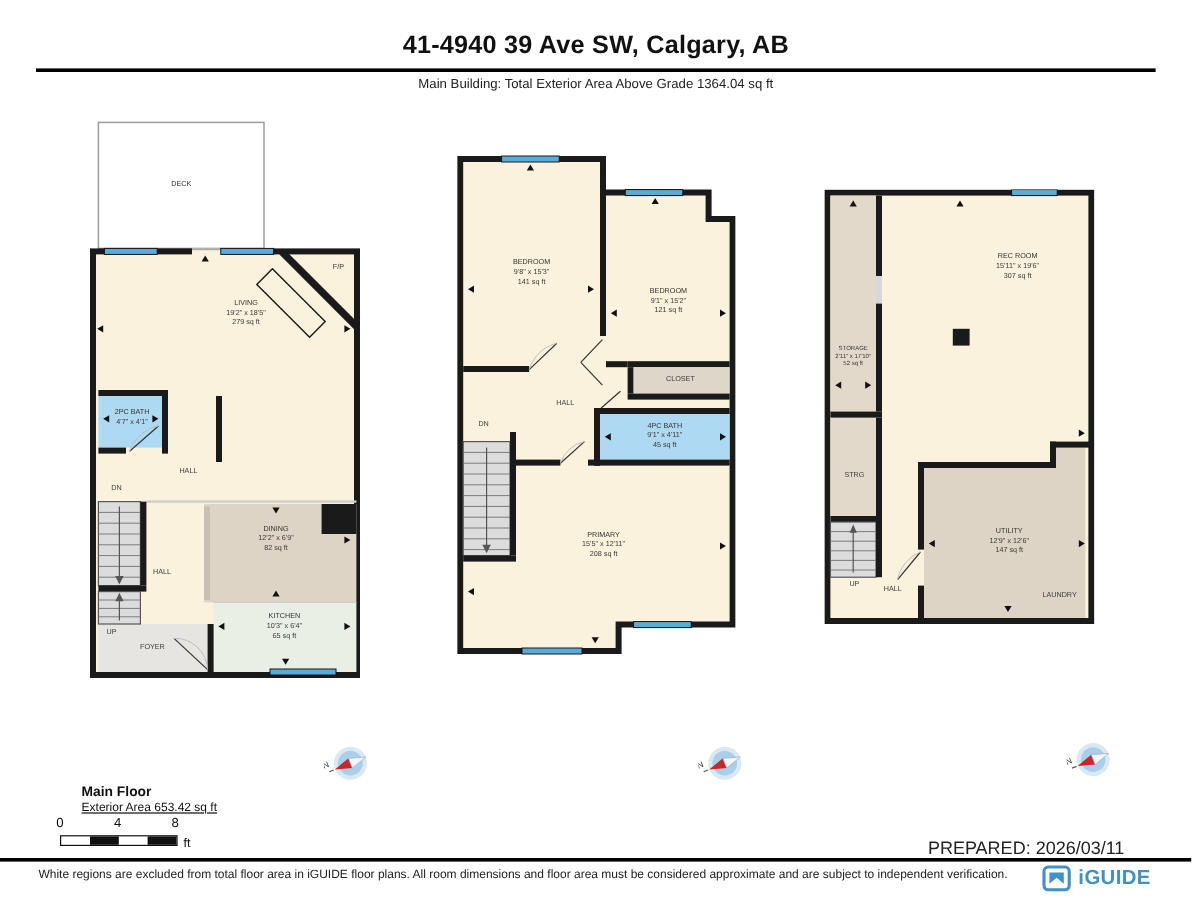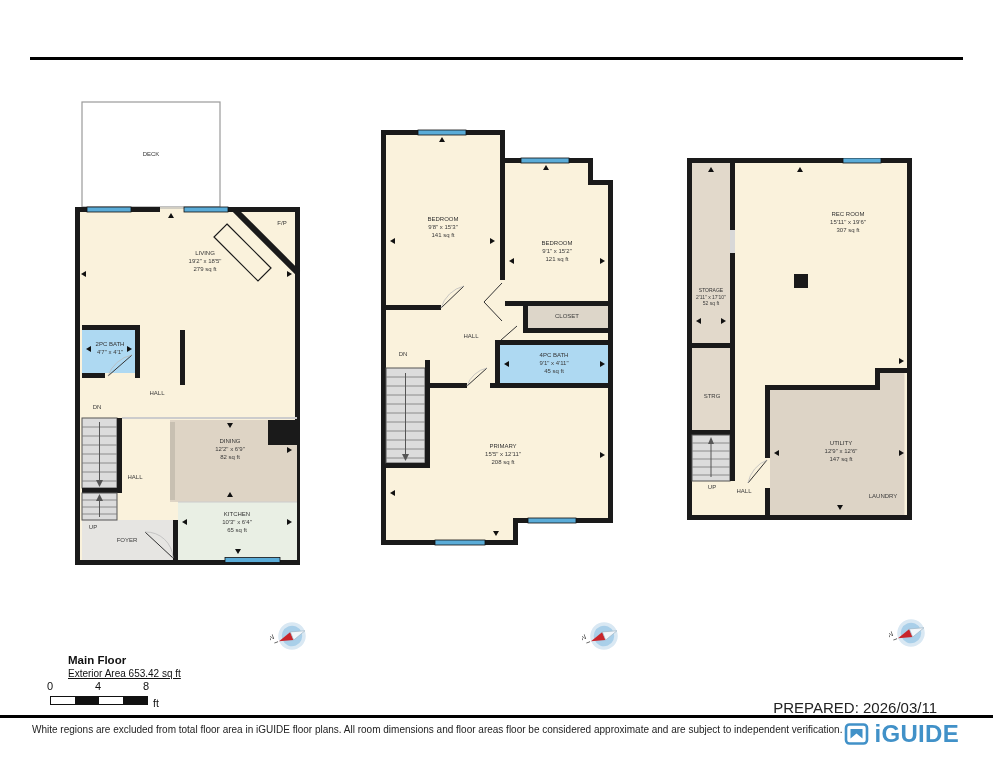--- a/index.html
+++ b/index.html
@@ -26,28 +26,30 @@
   .compass{position:absolute;}
   .scalenum{position:absolute;transform:translateX(-50%);font-size:11px;color:#111;}
   .scalebar{position:absolute;left:50px;top:696px;width:96px;height:7px;
             background:#fff;border:1px solid #111;}
   .scalebar .seg{position:absolute;top:0;height:7px;background:#111;}
   .scaleunit{position:absolute;left:153px;top:697px;font-size:10.5px;}
   .prepared{position:absolute;right:56px;top:699px;font-size:15px;color:#222;}
   .botrule{position:absolute;left:0;top:715px;width:993px;height:2.5px;background:#000;}
   .disclaimer{position:absolute;left:32px;top:724px;font-size:10px;color:#222;}
   .brand{position:absolute;right:34px;top:720px;display:flex;align-items:center;gap:5px;}
-  .brand .btxt{font-size:24px;font-weight:600;color:#4191c8;letter-spacing:.3px;}
+  .brand .btxt{font-size:17px;font-weight:600;color:#4191c8;letter-spacing:.3px;}
 </style>
 </head>
 <body>
 
 <div class="page">
 
+  <div class="title">41-4940 39 Ave SW, Calgary, AB</div>
   <div class="rule" style="top:57px"></div>
+  <div class="subtitle">Main Building: Total Exterior Area Above Grade 1364.04 sq ft</div>
 
   <div class="plan" style="left:75px;top:100px;width:230px;height:470px">
     <svg width="230" height="470">
       <rect x="7" y="2" width="138" height="105" fill="#ffffff" stroke="#9a9a9a" stroke-width="1.2"></rect>
       <rect x="2.5" y="109.5" width="220" height="353" fill="#faf2dc" stroke="#1a1a1a" stroke-width="5"></rect>
       <rect x="12" y="107" width="44" height="5" fill="#5aacd8" stroke="#111" stroke-width="0.8"></rect>
       <rect x="85" y="107" width="24" height="5.5" fill="#faf2dc"></rect>
       <line x1="85" y1="108" x2="109" y2="108" stroke="#aaa" stroke-width="1"></line>
       <rect x="109" y="107" width="44" height="5" fill="#5aacd8" stroke="#111" stroke-width="0.8"></rect>
       <line x1="160" y1="110" x2="223" y2="173" stroke="#1a1a1a" stroke-width="6"></line>
@@ -294,21 +296,21 @@
   <div class="scalenum" style="left:98px;top:680px">4</div>
   <div class="scalenum" style="left:146px;top:680px">8</div>
   <div class="scalebar">
     <div class="seg" style="left:24px;width:24px"></div>
     <div class="seg" style="left:72px;width:24px"></div>
   </div>
   <div class="scaleunit">ft</div>
 
   <div class="prepared">PREPARED: 2026/03/11</div>
   <div class="botrule"></div>
-  <div class="disclaimer">White regions are excluded from total floor area in iGUIDE floor plans. All room dimensions and floor areas floor be considered approximate and are subject to independent verification.</div>
+  <div class="disclaimer">White regions are excluded from total floor area in iGUIDE floor plans. All room dimensions and floor area must be considered approximate and are subject to independent verification.</div>
   <div class="brand">
     <svg width="26" height="24" viewBox="0 0 26 24">
       <rect x="2" y="2.5" width="21" height="19" rx="3.5" fill="none" stroke="#4191c8" stroke-width="2.6"></rect>
       <polygon points="6.5,7 18.5,7 18.5,16.5 12.5,11.5 6.5,16.5" fill="#4191c8"></polygon>
     </svg>
     <span class="btxt">iGUIDE</span>
   </div>
 
 </div>
 

